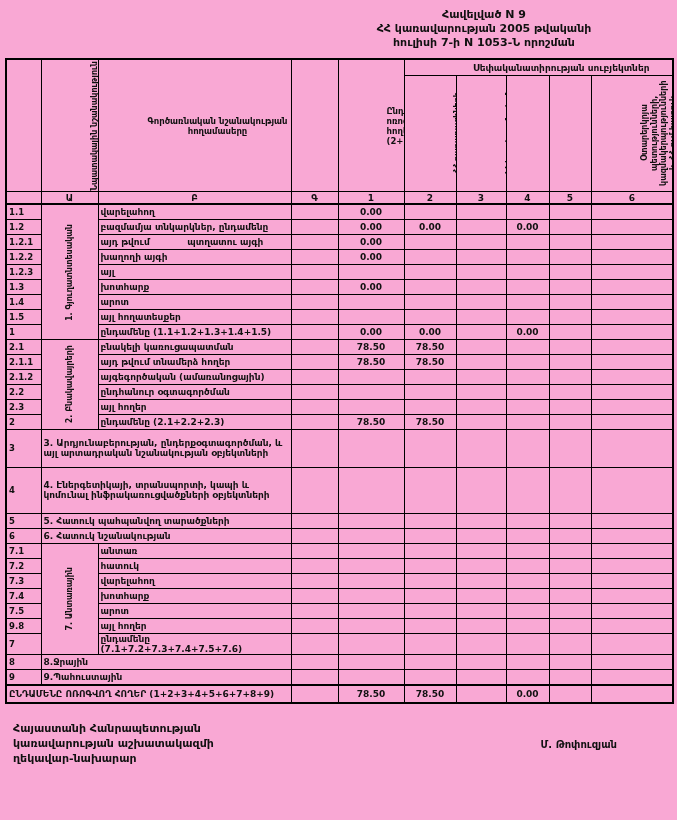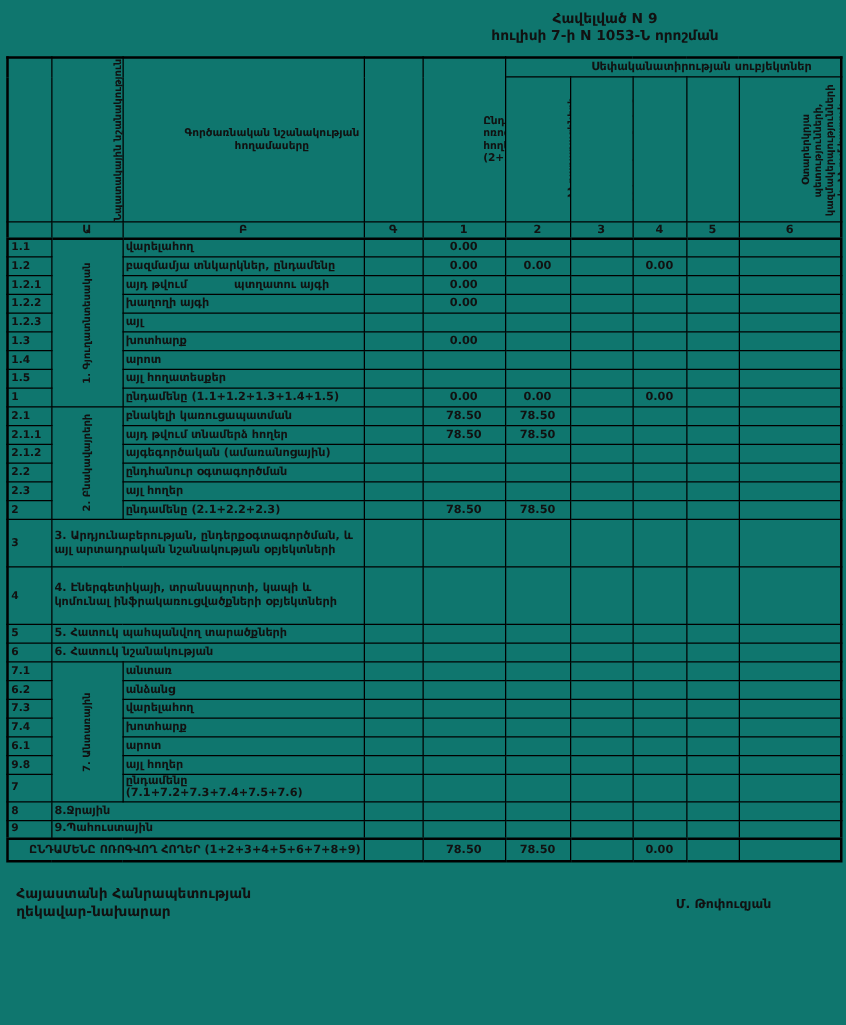--- a/index.html
+++ b/index.html
@@ -1,18 +1,18 @@
 <!DOCTYPE html>
 <html><head>
 <meta charset="utf-8">
 <style>
   html,body { margin:0; padding:0; background:#e8e8e8; }
   .page {
     position:relative; width:677px; height:820px; margin:0 auto;
-    background:#0f766e; color:#111;
+    background:#f9a8d4; color:#111;
     font-family:"DejaVu Sans", sans-serif; font-weight:bold;
     box-sizing:border-box; padding:8px 5px 0 5px; overflow:hidden;
   }
   .annex { width:340px; margin-left:auto; margin-right:18px; text-align:center;
            font-size:11px; line-height:1.25; }
   .titleblock { text-align:center; margin-top:11px; }
   .title-main { font-size:11px; margin-bottom:6px; }
   .title-sub  { font-size:10.5px; line-height:1.3; }
 
   table { border-collapse:collapse; table-layout:fixed; width:667px;
@@ -28,35 +28,36 @@
   .vert.big { max-height:200px; }
   .idx-row td { height:13px; font-size:9px; text-align:center; padding:0; }
   tbody tr { height:15px; }
   .c-no   { font-size:8.5px; text-align:left; }
   .c-group{ text-align:center; }
   .c-label{ font-size:9px; text-align:left; line-height:1.15; }
   .c-label.center { text-align:left; }
   .c-val  { font-size:9px; text-align:center; }
   .total-row { height:18px; }
   .total-row td { border-top:2px solid #000; border-bottom:2px solid #000; }
-  .total-label { text-align:right; font-size:9px; }
+  .total-label { text-align:left; font-size:9px; }
   thead tr:last-child td, thead tr:last-child th { border-bottom:2px solid #000; }
 
   .footer { display:flex; justify-content:space-between; align-items:center;
             margin-top:18px; padding:0 55px 0 8px; }
   .footer-left { font-size:11px; line-height:1.35; }
   .footer-sign { font-size:10px; }
 </style>
 </head>
 <body>
 
 <div class="page">
 
   <div class="annex">
     <div>Հավելված N 9</div>
+    <div>ՀՀ կառավարության 2005 թվականի</div>
     <div>հուլիսի 7-ի  N 1053-Ն որոշման</div>
   </div>
 
 
   <table>
     <colgroup>
       <col style="width:35px">
         <col style="width:57px">
         <col style="width:193px">
       <col style="width:47px">
@@ -334,22 +335,22 @@
           <td class="c-label" colspan="1">անտառ</td>
           <td class="c-val"></td>
           <td class="c-val"></td>
           <td class="c-val"></td>
           <td class="c-val"></td>
           <td class="c-val"></td>
           <td class="c-val"></td>
           <td class="c-val"></td>
         </tr>
         <tr>
-          <td class="c-no">6.2</td>
-          <td class="c-label" colspan="1">անձանց</td>
+          <td class="c-no">7.2</td>
+          <td class="c-label" colspan="1">հատուկ</td>
           <td class="c-val"></td>
           <td class="c-val"></td>
           <td class="c-val"></td>
           <td class="c-val"></td>
           <td class="c-val"></td>
           <td class="c-val"></td>
           <td class="c-val"></td>
         </tr>
         <tr>
           <td class="c-no">7.3</td>
@@ -367,21 +368,21 @@
           <td class="c-label" colspan="1">խոտհարք</td>
           <td class="c-val"></td>
           <td class="c-val"></td>
           <td class="c-val"></td>
           <td class="c-val"></td>
           <td class="c-val"></td>
           <td class="c-val"></td>
           <td class="c-val"></td>
         </tr>
         <tr>
-          <td class="c-no">6.1</td>
+          <td class="c-no">7.5</td>
           <td class="c-label" colspan="1">արոտ</td>
           <td class="c-val"></td>
           <td class="c-val"></td>
           <td class="c-val"></td>
           <td class="c-val"></td>
           <td class="c-val"></td>
           <td class="c-val"></td>
           <td class="c-val"></td>
         </tr>
         <tr>
@@ -437,18 +438,19 @@
           <td class="c-val">0.00</td>
           <td class="c-val"></td>
           <td class="c-val"></td>
         </tr>
       </tbody>
   </table>
 
   <div class="footer">
     <div class="footer-left">
       <div>Հայաստանի Հանրապետության</div>
+      <div>կառավարության աշխատակազմի</div>
       <div>ղեկավար-նախարար</div>
     </div>
     <div class="footer-sign">Մ. Թոփուզյան</div>
   </div>
 
 </div>
 
 </body></html>

